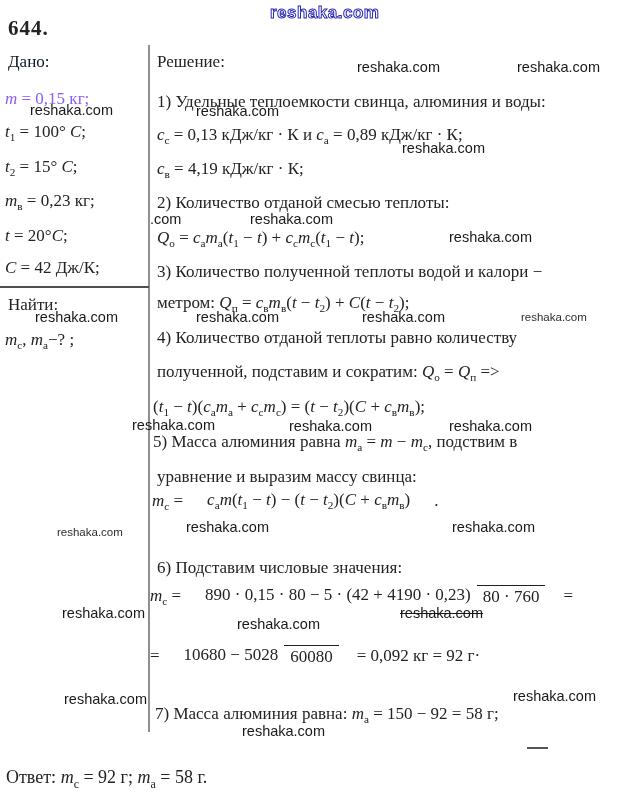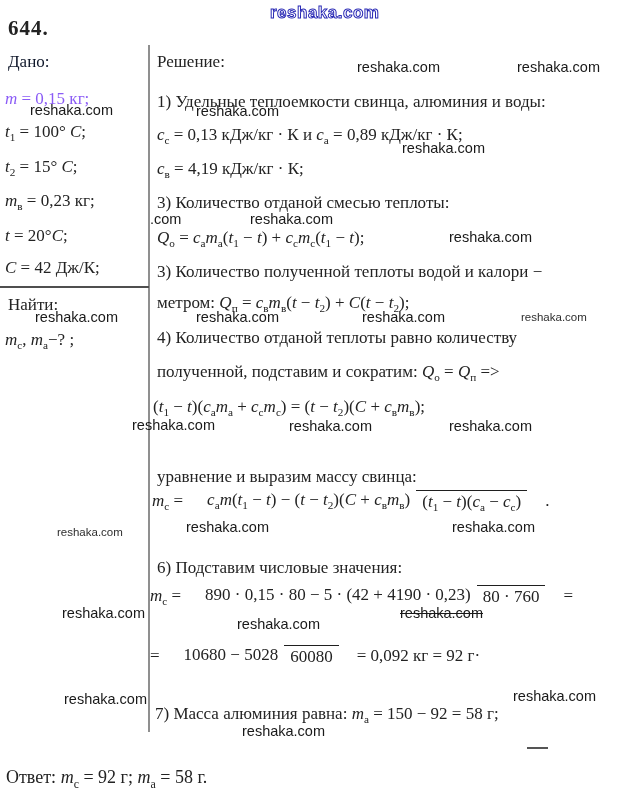--- a/index.html
+++ b/index.html
@@ -43,34 +43,34 @@
   <div class="t math" style="left:5px;top:190px"><i>m</i><sub>в</sub> = 0,23 кг;</div>
   <div class="t math" style="left:5px;top:225px"><i>t</i> = 20°<i>C</i>;</div>
   <div class="t math" style="left:5px;top:257px"><i>C</i> = 42 Дж/К;</div>
   <div class="t" style="left:8px;top:294px">Найти:</div>
   <div class="t math" style="left:5px;top:329px"><i>m</i><sub>с</sub>, <i>m</i><sub>а</sub>−? ;</div>
 
   <div class="t" style="left:157px;top:51px">Решение:</div>
   <div class="t" style="left:157px;top:91px">1) Удельные теплоемкости свинца, алюминия и воды:</div>
   <div class="t math" style="left:157px;top:124px"><i>c</i><sub>с</sub> = 0,13 кДж/кг · К  и  <i>c</i><sub>а</sub> = 0,89 кДж/кг · К;</div>
   <div class="t math" style="left:157px;top:158px"><i>c</i><sub>в</sub> = 4,19 кДж/кг · К;</div>
-  <div class="t" style="left:157px;top:192px">3) Количество отданой смесью теплоты:</div>
+  <div class="t" style="left:157px;top:192px">2) Количество отданой смесью теплоты:</div>
   <div class="t math" style="left:157px;top:227px"><i>Q</i><sub>о</sub> = <i>c</i><sub>а</sub><i>m</i><sub>а</sub>(<i>t</i><sub>1</sub> − <i>t</i>) + <i>c</i><sub>с</sub><i>m</i><sub>с</sub>(<i>t</i><sub>1</sub> − <i>t</i>);</div>
   <div class="t" style="left:157px;top:261px">3) Количество полученной теплоты водой и калори −</div>
   <div class="t math" style="left:157px;top:292px">метром: <i>Q</i><sub>п</sub> = <i>c</i><sub>в</sub><i>m</i><sub>в</sub>(<i>t</i> − <i>t</i><sub>2</sub>) + <i>C</i>(<i>t</i> − <i>t</i><sub>2</sub>);</div>
   <div class="t" style="left:157px;top:327px">4) Количество отданой теплоты равно количеству</div>
   <div class="t math" style="left:157px;top:361px">полученной, подставим и сократим: <i>Q</i><sub>о</sub> = <i>Q</i><sub>п</sub> =&gt;</div>
   <div class="t math" style="left:153px;top:396px">(<i>t</i><sub>1</sub> − <i>t</i>)(<i>c</i><sub>а</sub><i>m</i><sub>а</sub> + <i>c</i><sub>с</sub><i>m</i><sub>с</sub>) = (<i>t</i> − <i>t</i><sub>2</sub>)(<i>C</i> + <i>c</i><sub>в</sub><i>m</i><sub>в</sub>);</div>
+  <div class="t math" style="left:153px;top:431px">5) Масса алюминия равна <i>m</i><sub>а</sub> = <i>m</i> − <i>m</i><sub>с</sub>, подствим в</div>
   <div class="t" style="left:157px;top:466px">уравнение и выразим массу свинца:</div>
 
   <div class="formula" style="left:152px;top:490px">
     <span class="math"><i>m</i><sub>с</sub> =</span>
     <span class="frac">
       <span class="num math"><i>c</i><sub>а</sub><i>m</i>(<i>t</i><sub>1</sub> − <i>t</i>) − (<i>t</i> − <i>t</i><sub>2</sub>)(<i>C</i> + <i>c</i><sub>в</sub><i>m</i><sub>в</sub>)</span>
-      <span class="den math">(<i>t</i><sub>1</sub> − <i>t</i>)(<i>c</i><sub>а</sub> − <i>c</i><sub>с</sub>)</span>
     </span>
     <span class="math">.</span>
   </div>
 
   <div class="t" style="left:157px;top:557px">6) Подставим числовые значения:</div>
 
   <div class="formula" style="left:150px;top:585px">
     <span class="math"><i>m</i><sub>с</sub> =</span>
     <span class="frac">
       <span class="num math">890 · 0,15 · 80 − 5 · (42 + 4190 · 0,23)</span>

